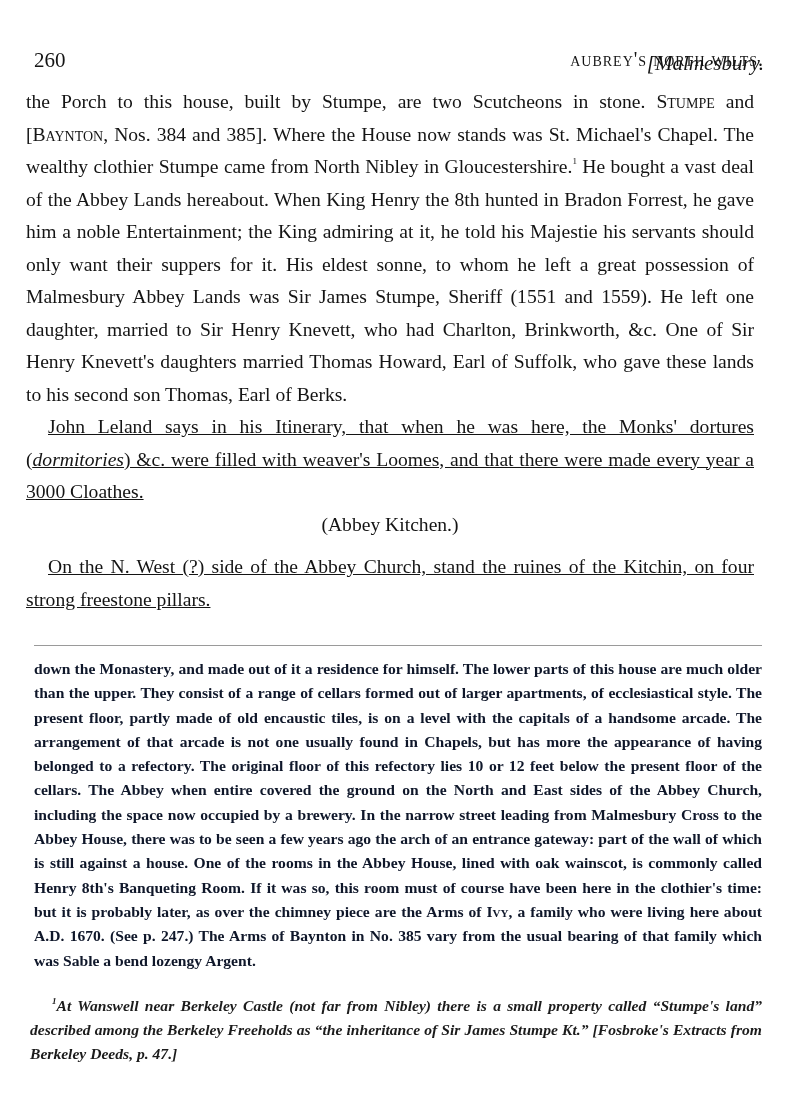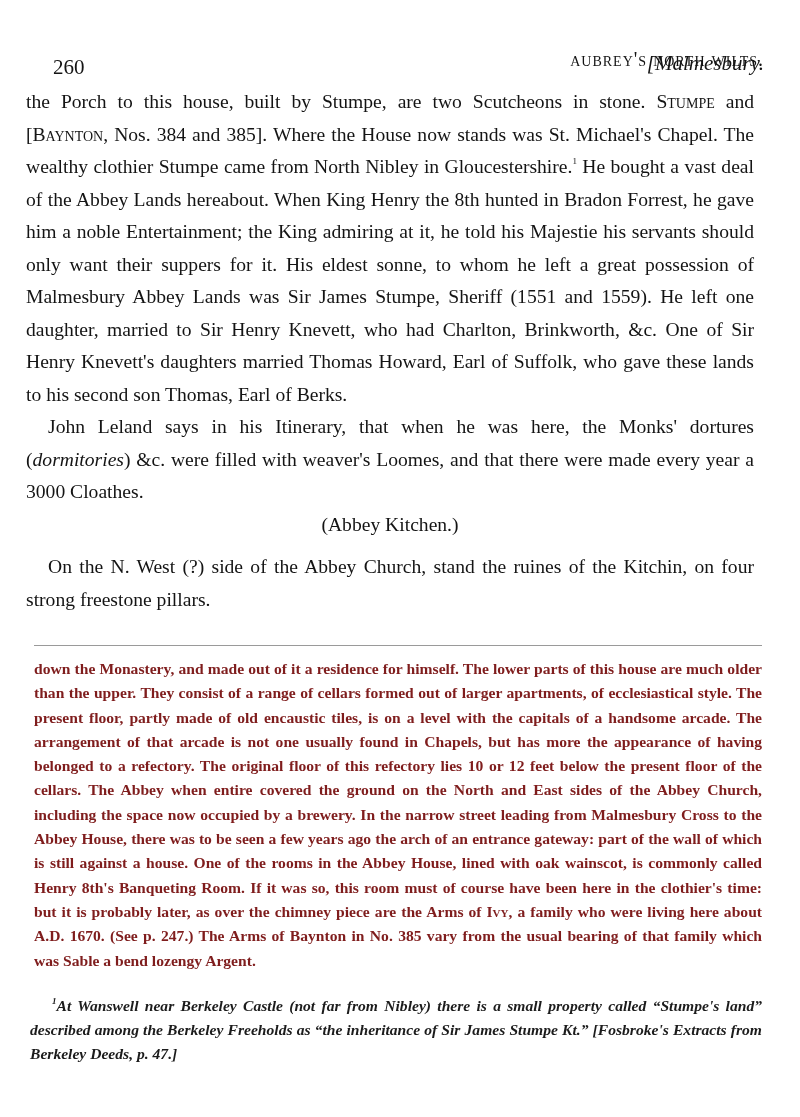--- a/index.html
+++ b/index.html
@@ -25,22 +25,21 @@
       position: absolute;
       top: 44px;
       left: 34px;
       width: 730px;
       height: 30px;
       font-size: 21px;
     }
     .running-head .pageno {
       position: absolute;
       left: 0;
-      top: 11px;
-      margin-left: 19px;
+      top: 4px;
     }
     .running-head .title {
       position: absolute;
       left: 0;
       right: 0;
       top: 4px;
       text-align: right;
       font-variant: small-caps;
       font-size: 20px;
       letter-spacing: 1px;
@@ -60,20 +59,21 @@
       width: 728px;
       font-size: 19.6px;
       line-height: 32.5px;
       text-align: justify;
     }
     .main-text p {
       margin: 0;
     }
     .main-text p.indent {
       text-indent: 22px;
+      text-decoration: underline;
     }
     .main-text p.centered {
       text-align: center;
       margin-bottom: 10px;
     }
     .sc {
       font-variant: small-caps;
     }
     .it {
       font-style: italic;
@@ -93,21 +93,21 @@
     }
     .note-text {
       position: absolute;
       left: 34px;
       top: 657px;
       width: 728px;
       font-size: 15.6px;
       line-height: 24.3px;
       text-align: justify;
       font-weight: bold;
-      color: #7f1d1d;
+      color: #0f172a;
     }
     .note-text p { margin: 0; }
     .footnote {
       position: absolute;
       left: 30px;
       top: 994px;
       width: 732px;
       font-size: 15.6px;
       line-height: 24px;
       text-align: justify;

